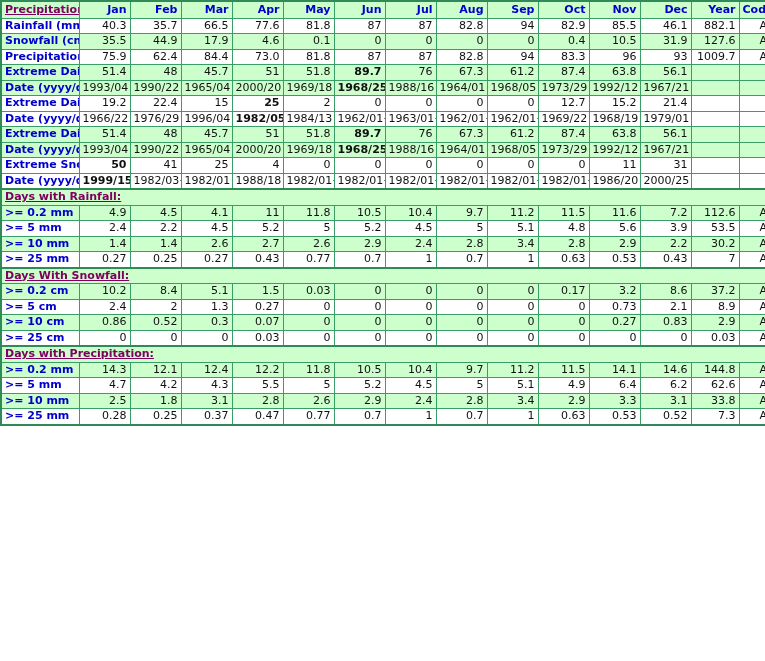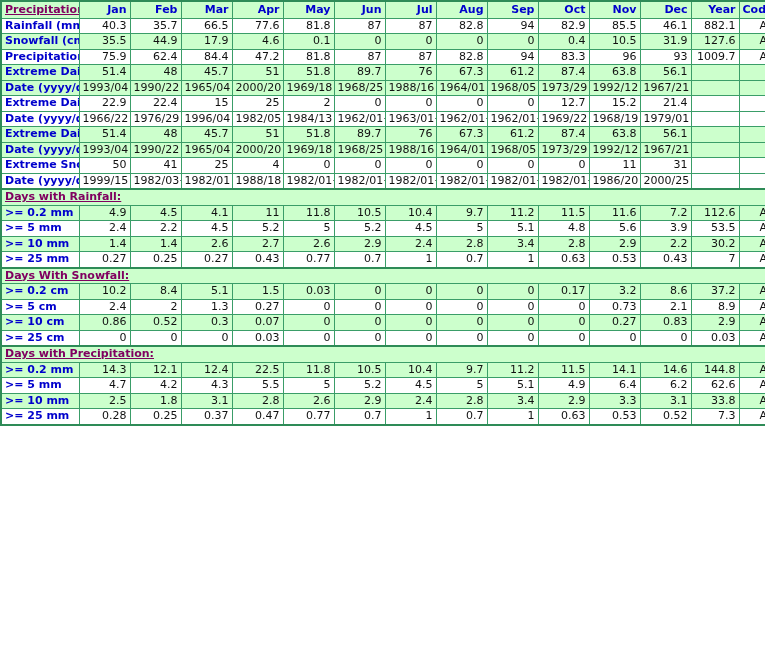--- a/index.html
+++ b/index.html
@@ -62,21 +62,21 @@
     line-height: 12.5px;
   }
 
   
   td.val {
     text-align: right;
     color: #111111;
     font-weight: normal;
     padding-right: 4px;
   }
-  td.val.bold { font-weight: normal; }
+  td.val.bold { font-weight: bold; }
 
   
   tr.sh td { background: #ccffcc; }
   tr.wh td { background: #ffffff; }
 
   
   tr.section td {
     background: #ccffcc;
     text-align: left;
     font-weight: bold;
@@ -159,21 +159,21 @@
         <td class="val">10.5</td>
         <td class="val">31.9</td>
         <td class="val">127.6</td>
         <td class="val">A</td>
       </tr>
       <tr class="wh">
         <td class="rlabel">Precipitation (mm)</td>
         <td class="val">75.9</td>
         <td class="val">62.4</td>
         <td class="val">84.4</td>
-        <td class="val">47.2</td>
+        <td class="val">73.0</td>
         <td class="val">81.8</td>
         <td class="val">87</td>
         <td class="val">87</td>
         <td class="val">82.8</td>
         <td class="val">94</td>
         <td class="val">83.3</td>
         <td class="val">96</td>
         <td class="val">93</td>
         <td class="val">1009.7</td>
         <td class="val">A</td>
@@ -207,21 +207,21 @@
         <td class="val">1964/01</td>
         <td class="val">1968/05</td>
         <td class="val">1973/29</td>
         <td class="val">1992/12</td>
         <td class="val">1967/21</td>
         <td class="val"></td>
         <td class="val"></td>
       </tr>
       <tr class="wh">
         <td class="rlabel">Extreme Daily Snowfall (cm)</td>
-        <td class="val">22.9</td>
+        <td class="val">19.2</td>
         <td class="val">22.4</td>
         <td class="val">15</td>
         <td class="val bold">25</td>
         <td class="val">2</td>
         <td class="val">0</td>
         <td class="val">0</td>
         <td class="val">0</td>
         <td class="val">0</td>
         <td class="val">12.7</td>
         <td class="val">15.2</td>
@@ -457,21 +457,21 @@
         <td class="val">A</td>
       </tr>
       <tr class="section thickline">
         <td colspan="15">Days with Precipitation:</td>
       </tr>
       <tr class="sh">
         <td class="rlabel">&gt;= 0.2 mm</td>
         <td class="val">14.3</td>
         <td class="val">12.1</td>
         <td class="val">12.4</td>
-        <td class="val">22.5</td>
+        <td class="val">12.2</td>
         <td class="val">11.8</td>
         <td class="val">10.5</td>
         <td class="val">10.4</td>
         <td class="val">9.7</td>
         <td class="val">11.2</td>
         <td class="val">11.5</td>
         <td class="val">14.1</td>
         <td class="val">14.6</td>
         <td class="val">144.8</td>
         <td class="val">A</td>

